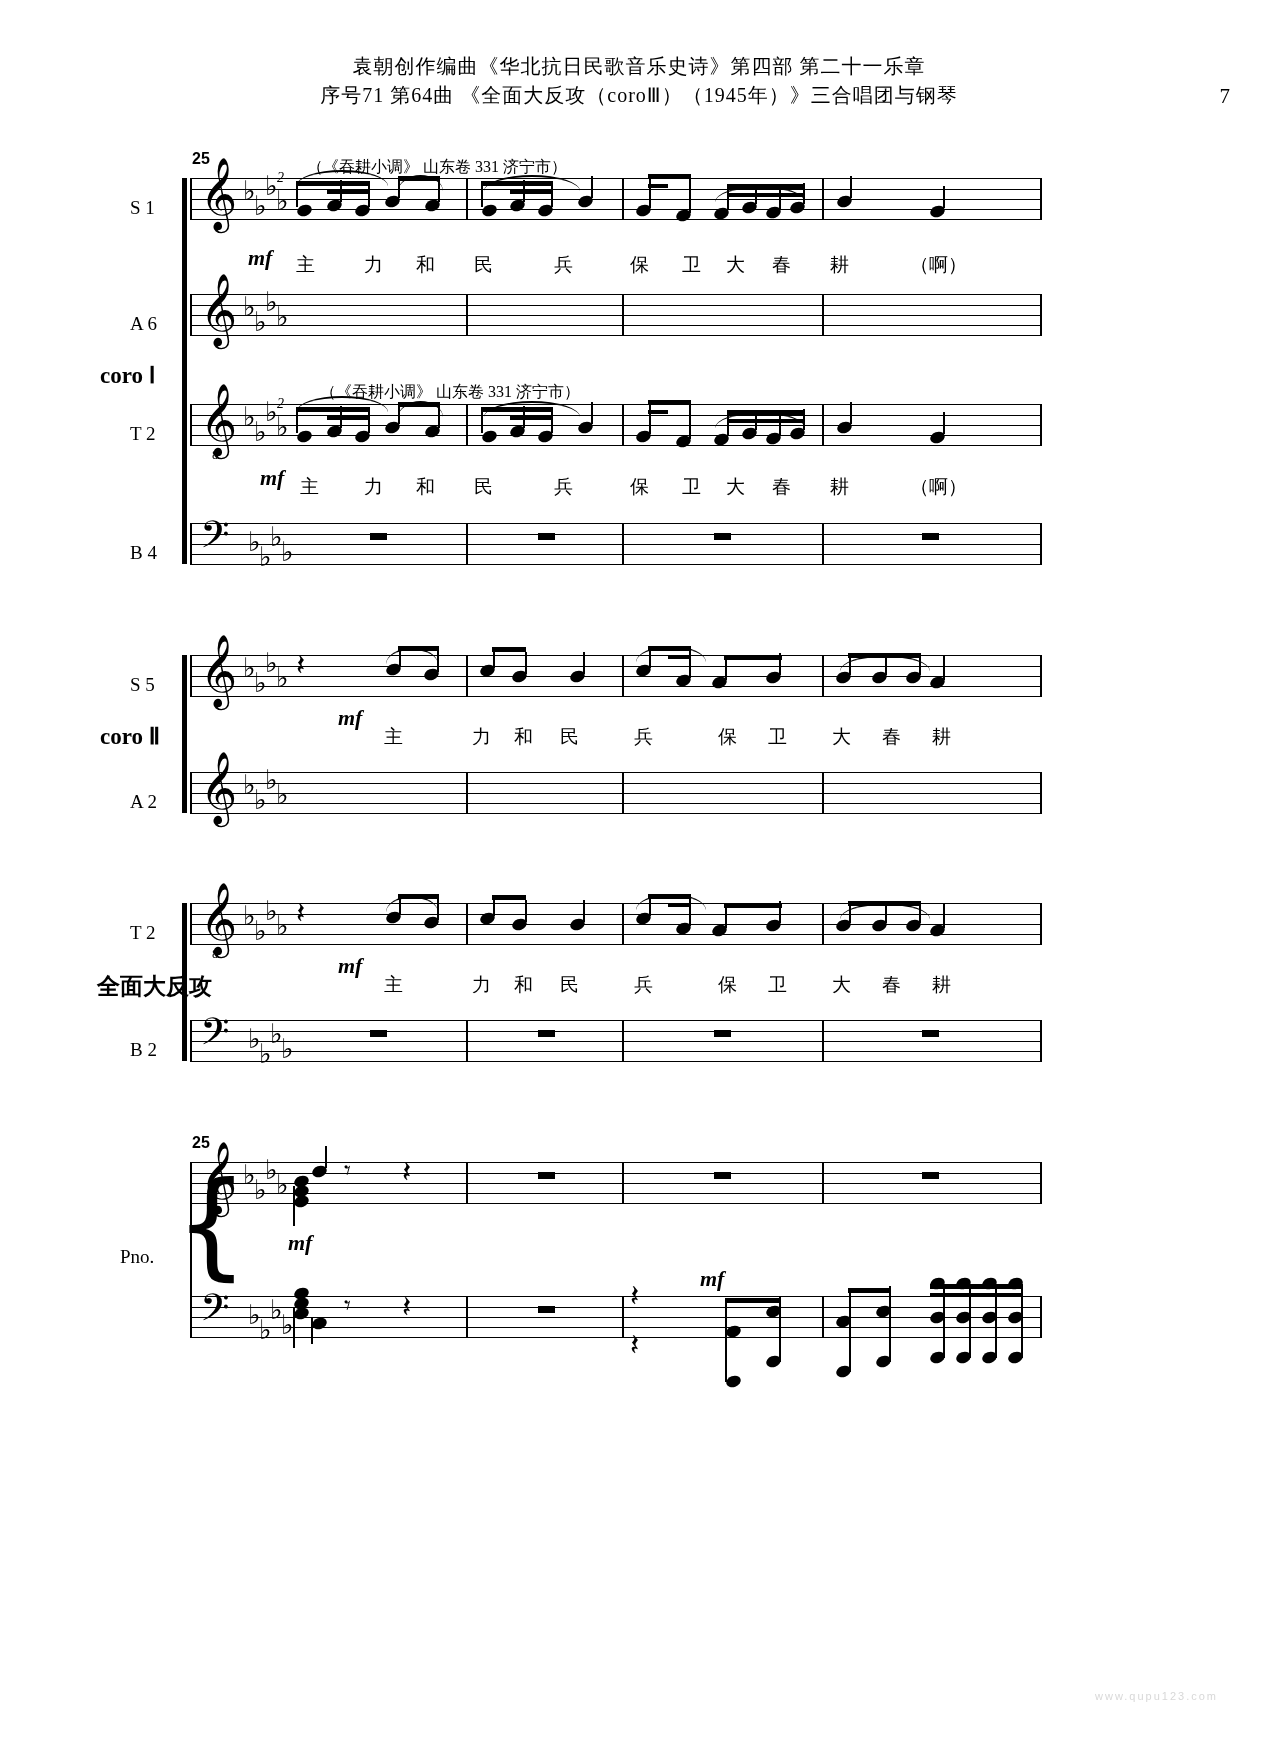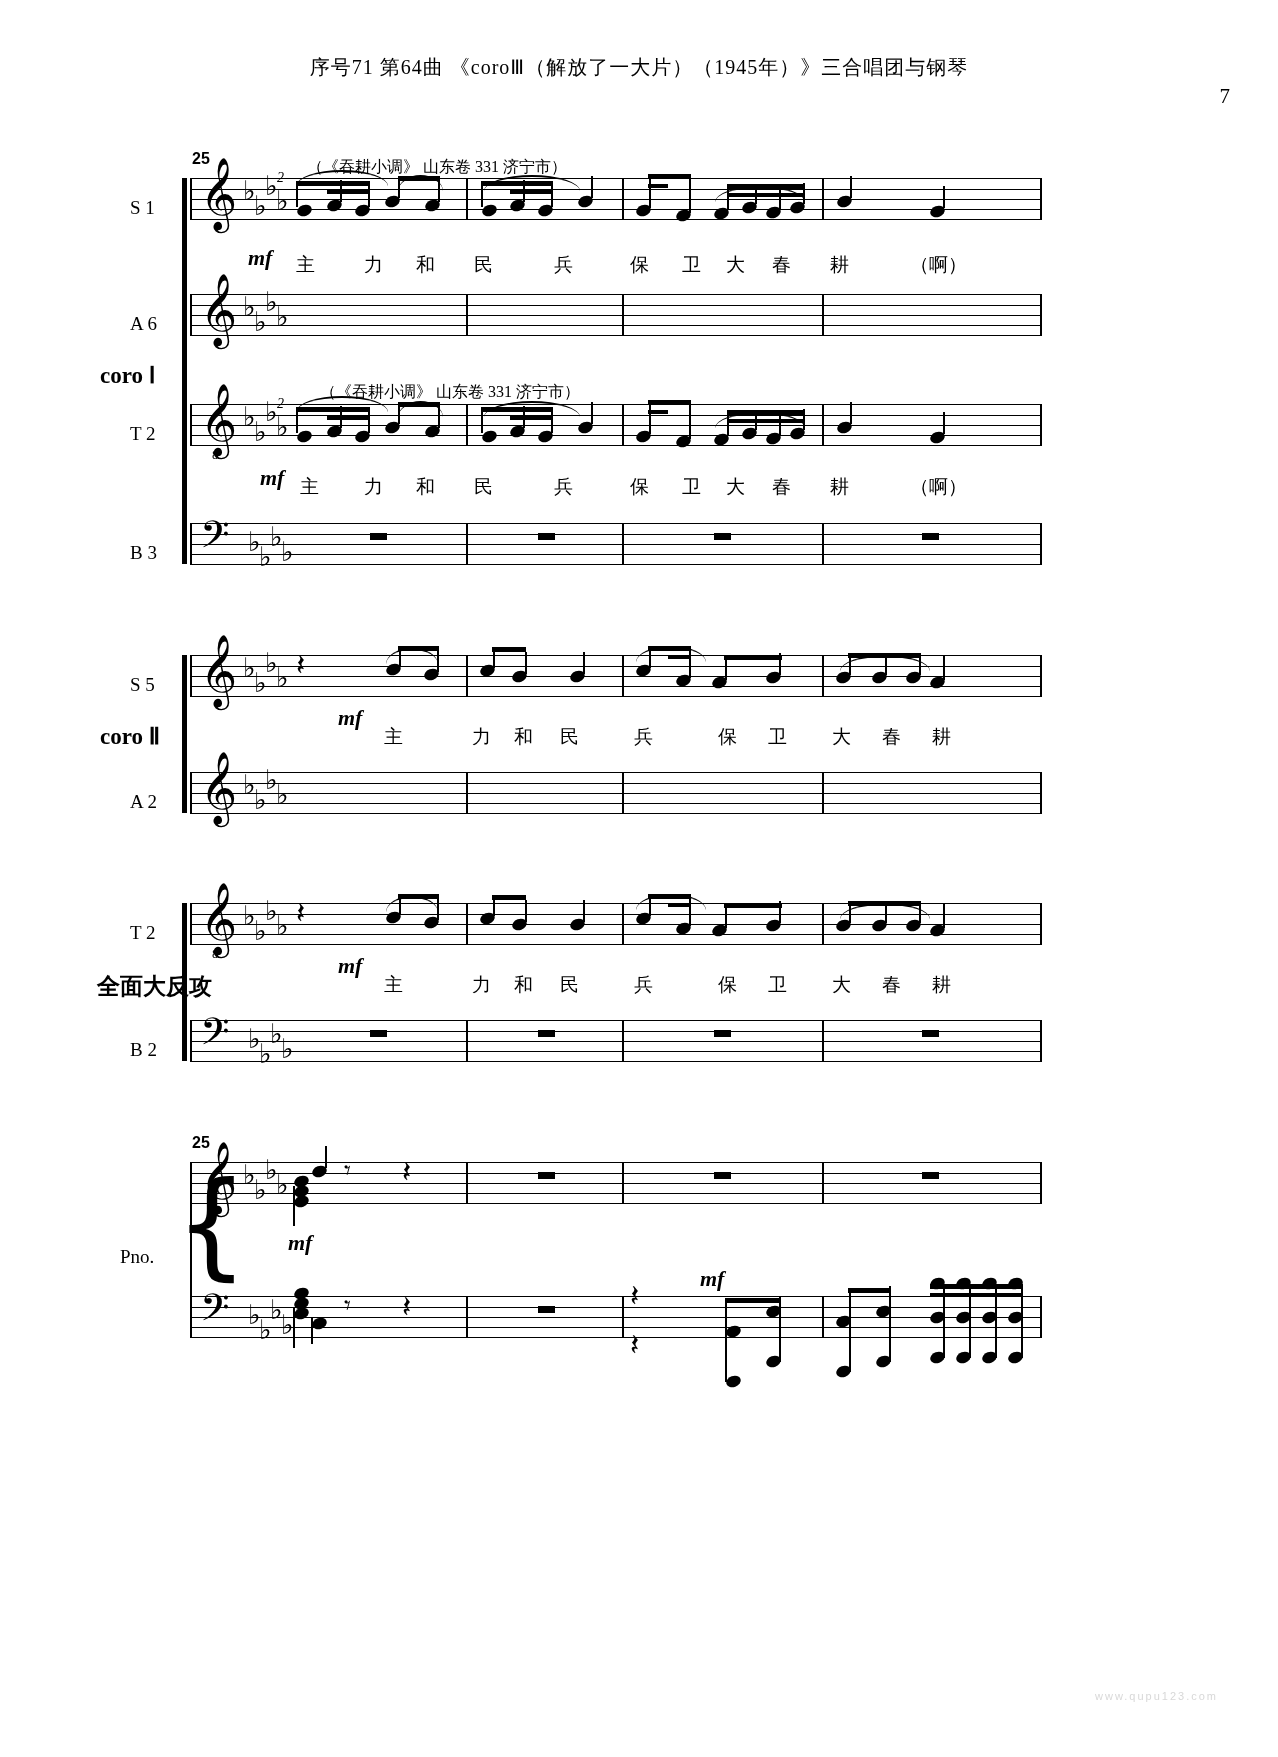--- a/index.html
+++ b/index.html
@@ -124,21 +124,22 @@
     position:absolute;right:60px;bottom:55px;font-size:11px;color:#d8d8d8;
     letter-spacing:2px;font-family:"Liberation Sans",sans-serif;
   }
 </style>
 </head>
 <body>
 
 <div class="page">
 
   <div class="header">
-    <div class="line2">序号71  第64曲  《coroⅢ（解放了一大片）（1945年）》三合唱团与钢琴</div>
+    <div class="line1">袁朝创作编曲《华北抗日民歌音乐史诗》第四部  第二十一乐章</div>
+    <div class="line2">序号71  第64曲  《全面大反攻（coroⅢ）（1945年）》三合唱团与钢琴</div>
   </div>
   <div class="page-number">7</div>
 
   <div class="measnum" style="left:192px;top:150px">25</div>
 
   <div class="annot" style="left:307px;top:143px">（《吞耕小调》    山东卷  331   济宁市）</div>
 
   <div class="grpline" style="left:182px;top:178px;height:386px"></div>
   <div class="lbl coro" style="left:100px;top:362px">coro Ⅰ</div>
 
@@ -332,21 +333,21 @@
     <div class="ln l1"></div>
       <div class="ln l2"></div>
       <div class="ln l3"></div>
       <div class="ln l4"></div>
   </div>
   <div class="bar" style="left:190px;top:523px;height:41px"></div>
   <div class="bar" style="left:466px;top:523px;height:41px"></div>
   <div class="bar" style="left:622px;top:523px;height:41px"></div>
   <div class="bar" style="left:822px;top:523px;height:41px"></div>
   <div class="bar" style="left:1040px;top:523px;height:41px"></div>
-  <div class="lbl" style="left:130px;top:542px">B 3</div>
+  <div class="lbl" style="left:130px;top:542px">B 4</div>
   <div class="clef bass" style="left:200px;top:516px">𝄢</div>
   <div class="flat" style="left:248px;top:528px">♭</div>
   <div class="flat" style="left:259px;top:543px">♭</div>
   <div class="flat" style="left:270px;top:523px">♭</div>
   <div class="flat" style="left:281px;top:538px">♭</div>
   <div class="rest-whole" style="left:370px;top:533px"></div>
   <div class="rest-whole" style="left:538px;top:533px"></div>
   <div class="rest-whole" style="left:714px;top:533px"></div>
   <div class="rest-whole" style="left:922px;top:533px"></div>
 

